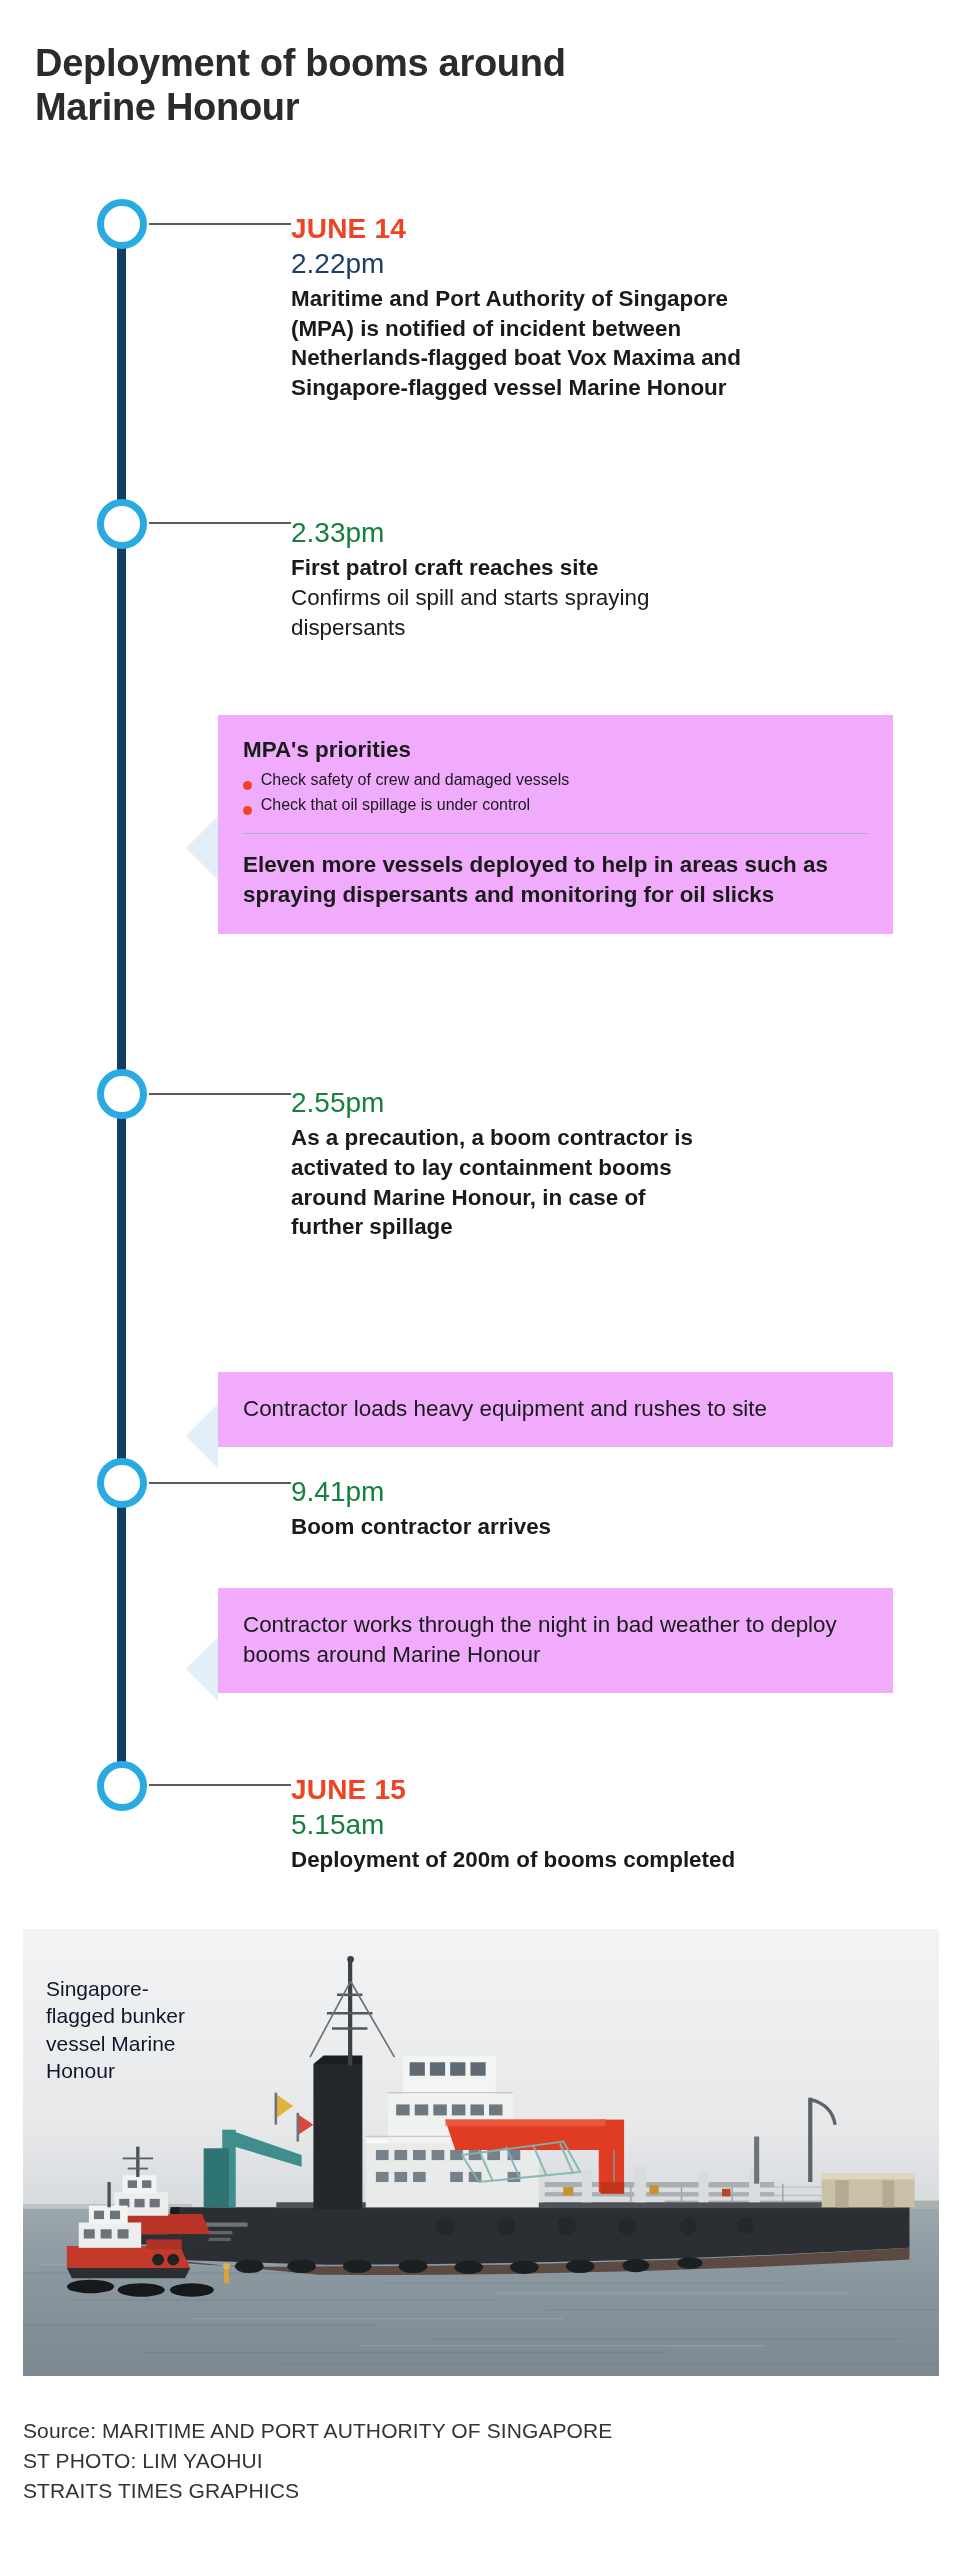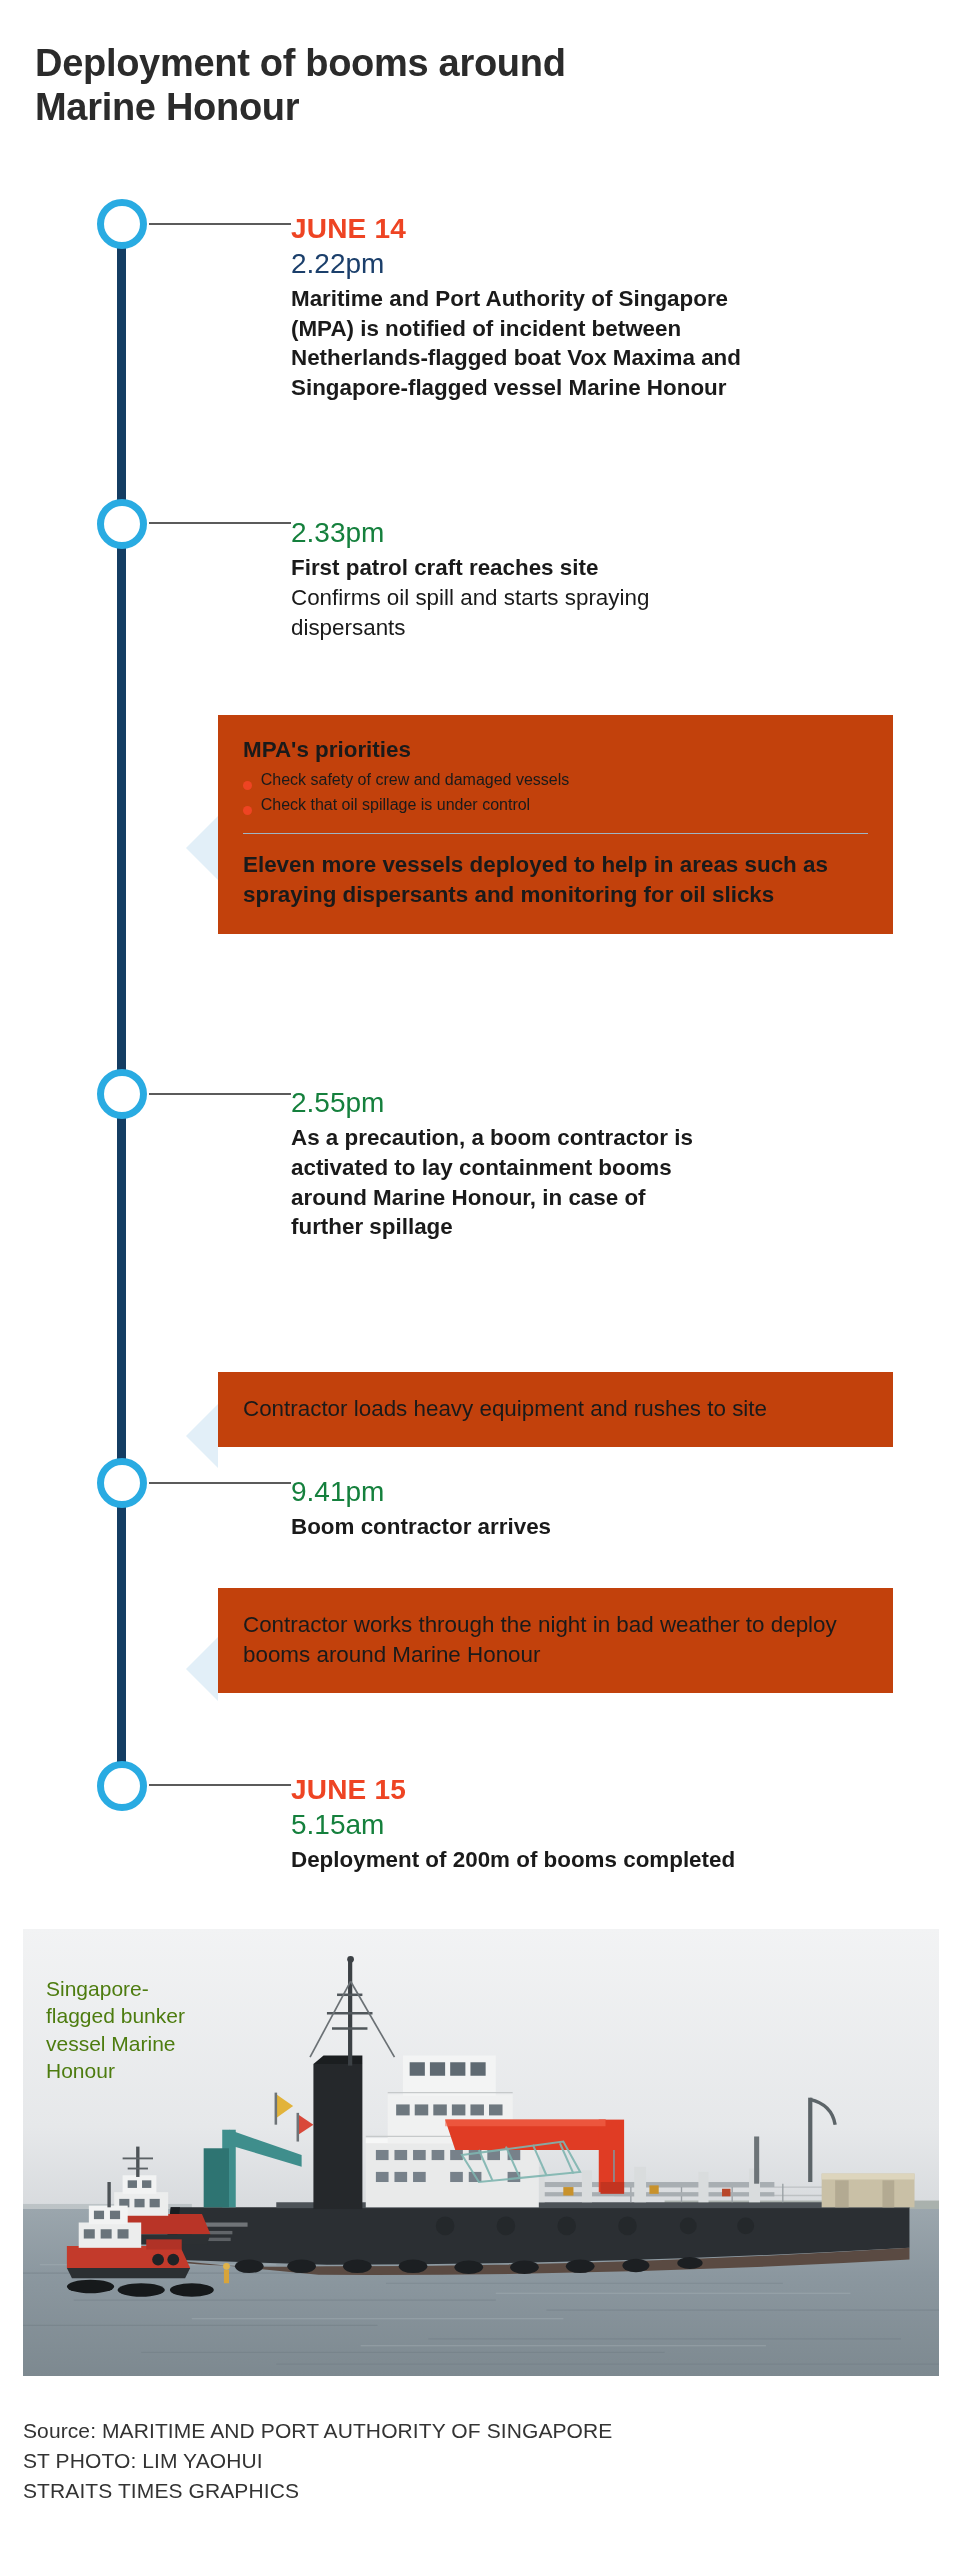--- a/index.html
+++ b/index.html
@@ -96,21 +96,21 @@
     white-space: pre-line;
   }
   .entry-body.bold { font-weight: 700; }
   .entry-body.reg  { font-weight: 400; }
 
   .entry-body + .entry-body { margin-top: 0px; }
 
   
   .callout {
     position: absolute;
-    background: #c2410c;
+    background: #f0abfc;
     padding: 22px 25px 23.6px 25px;
   }
 
   .callout .notch {
     position: absolute;
     left: -32px;
     width: 0;
     height: 0;
     border-top: 32px solid transparent;
     border-bottom: 32px solid transparent;
@@ -170,21 +170,21 @@
     background: #c8ccce;
   }
 
   .photo-caption {
     position: absolute;
     left: 46px;
     top: 1975px;
     width: 211px;
     font-size: 21px;
     line-height: 1.3;
-    color: #4d7c0f;
+    color: #0f172a;
     z-index: 10;
     white-space: pre-line;
   }
 
   
   .credits {
     position: absolute;
     left: 23px;
     top: 2416px;
     width: 844px;

